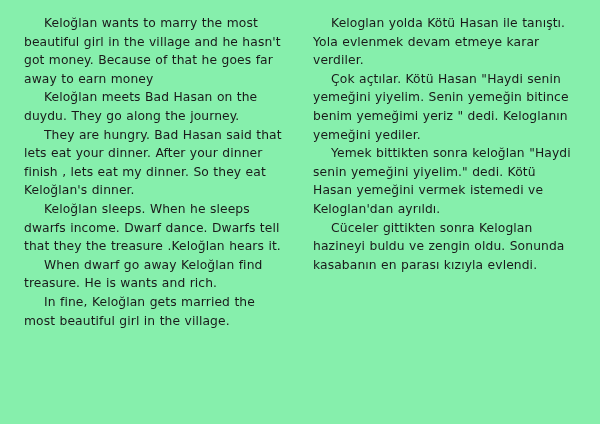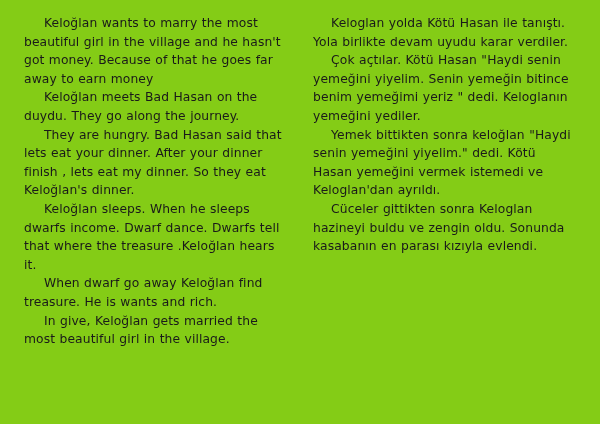--- a/index.html
+++ b/index.html
@@ -11,21 +11,21 @@
     height: 424px;
     background: #ffffff;
     font-family: "DejaVu Sans", sans-serif;
     overflow: hidden;
   }
   .page {
     position: relative;
     width: 600px;
     height: 424px;
     box-sizing: border-box;
-    background: #84cc16;
+    background: #86efac;
   }
   .columns {
     display: flex;
     flex-direction: row;
     width: 600px;
     height: 424px;
     box-sizing: border-box;
     padding: 14px 10px 10px 10px;
   }
   .column {
@@ -57,26 +57,26 @@
 </head>
 <body>
 
 <div class="page">
   <div class="columns">
 
     <div class="column column-left">
       <p class="para">Keloğlan wants to marry the most beautiful girl in the village and he hasn't got money. Because of that he goes far away to earn money</p>
       <p class="para">Keloğlan meets Bad Hasan on the duydu. They go along the journey.</p>
       <p class="para">They are hungry. Bad Hasan said that lets eat your dinner. After your dinner finish , lets eat my dinner. So they eat Keloğlan's dinner.</p>
-      <p class="para">Keloğlan sleeps. When he sleeps dwarfs income. Dwarf dance. Dwarfs tell that where the treasure .Keloğlan hears it.</p>
+      <p class="para">Keloğlan sleeps. When he sleeps dwarfs income. Dwarf dance. Dwarfs tell that they the treasure .Keloğlan hears it.</p>
       <p class="para"> When dwarf go away Keloğlan find treasure. He is wants and rich.</p>
-      <p class="para">In give, Keloğlan gets married the most beautiful girl in the village.</p>
+      <p class="para">In fine, Keloğlan gets married the most beautiful girl in the village.</p>
     </div>
 
     <div class="column column-right">
-      <p class="para">Keloglan yolda Kötü Hasan ile tanıştı. Yola birlikte devam uyudu karar verdiler.</p>
+      <p class="para">Keloglan yolda Kötü Hasan ile tanıştı. Yola evlenmek devam etmeye karar verdiler.</p>
       <p class="para">Çok açtılar. Kötü Hasan "Haydi senin yemeğini yiyelim. Senin yemeğin bitince benim yemeğimi yeriz " dedi. Keloglanın yemeğini yediler.</p>
       <p class="para">Yemek bittikten sonra keloğlan "Haydi senin yemeğini yiyelim." dedi. Kötü Hasan yemeğini vermek istemedi ve Keloglan'dan ayrıldı.</p>
       <p class="para">Cüceler gittikten sonra Keloglan hazineyi buldu ve zengin oldu. Sonunda kasabanın en parası kızıyla evlendi.</p>
     </div>
 
   </div>
 </div>
 
 </body></html>

